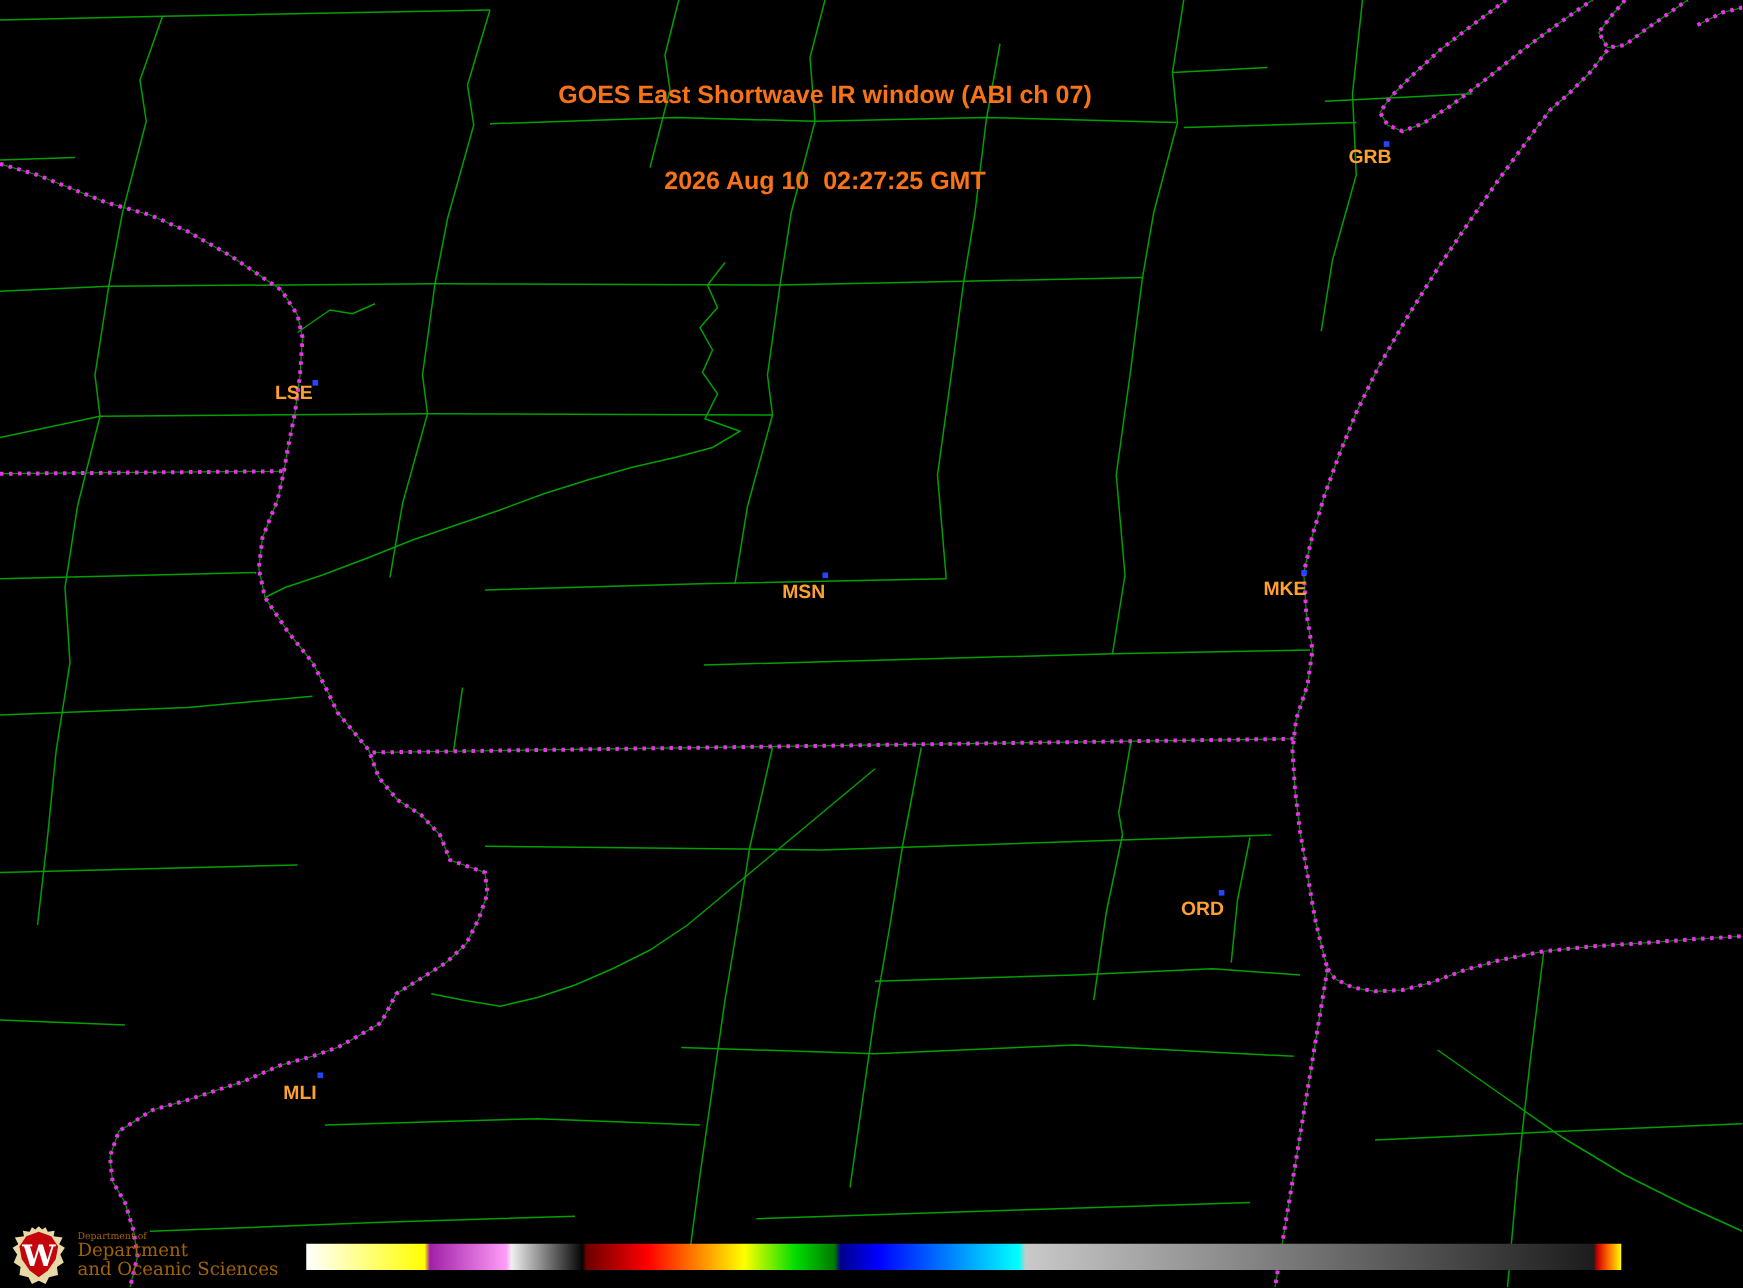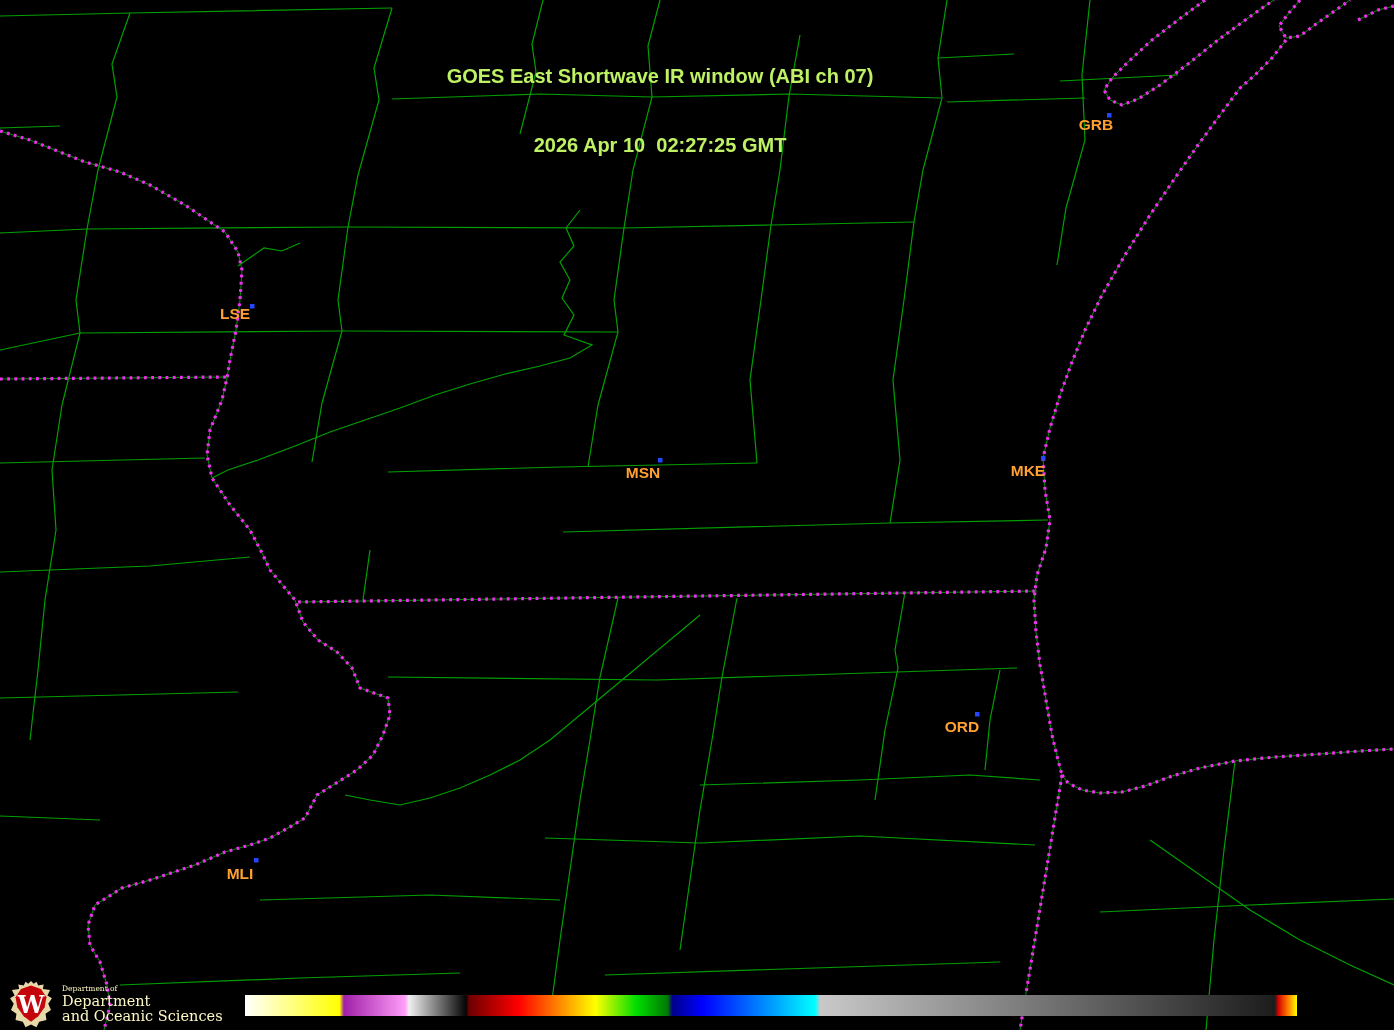--- a/index.html
+++ b/index.html
@@ -89,33 +89,33 @@
       <rect x="658" y="458" width="4.5" height="4.5" fill="#2545FF"></rect>
       <text x="643" y="478" text-anchor="middle" fill="#FFA030" font-family="&quot;Liberation Sans&quot;, sans-serif" font-size="15.5" font-weight="bold">MSN</text>
       <rect x="1041" y="456" width="4.5" height="4.5" fill="#2545FF"></rect>
       <text x="1028" y="476" text-anchor="middle" fill="#FFA030" font-family="&quot;Liberation Sans&quot;, sans-serif" font-size="15.5" font-weight="bold">MKE</text>
       <rect x="975" y="712" width="4.5" height="4.5" fill="#2545FF"></rect>
       <text x="962" y="732" text-anchor="middle" fill="#FFA030" font-family="&quot;Liberation Sans&quot;, sans-serif" font-size="15.5" font-weight="bold">ORD</text>
       <rect x="254" y="858" width="4.5" height="4.5" fill="#2545FF"></rect>
       <text x="240" y="879" text-anchor="middle" fill="#FFA030" font-family="&quot;Liberation Sans&quot;, sans-serif" font-size="15.5" font-weight="bold">MLI</text>
     </svg>
 
-  <div class="title" id="title" style="color: #bef264;">
+  <div class="title" id="title" style="color: #f97316;">
     <div>GOES East Shortwave IR window (ABI ch 07)</div>
-    <div>2026 Apr 10  02:27:25 GMT</div>
+    <div>2026 Aug 10  02:27:25 GMT</div>
   </div>
 
   <div class="colorbar" id="colorbar" style="background: linear-gradient(to right, rgb(255, 255, 255) 0%, rgb(255, 255, 0) 9%, rgb(160, 32, 168) 9.4%, rgb(255, 156, 248) 15.2%, rgb(239, 239, 239) 15.6%, rgb(5, 5, 5) 21%, rgb(110, 0, 0) 21.3%, rgb(255, 0, 0) 26%, rgb(255, 140, 0) 30%, rgb(255, 255, 0) 33.3%, rgb(0, 221, 0) 37.2%, rgb(0, 120, 0) 40.2%, rgb(0, 0, 139) 40.6%, rgb(0, 0, 255) 43.5%, rgb(0, 255, 255) 54.2%, rgb(201, 201, 201) 54.7%, rgb(28, 28, 28) 97.9%, rgb(208, 0, 0) 98.2%, rgb(255, 119, 0) 99.1%, rgb(255, 255, 0) 100%);"></div>
 
   <div class="logo">
     <svg width="46" height="50" viewBox="0 0 100 110">
       <path id="crest-outer" d="M50 2 L56 8 L62 4 L66 12 L78 10 L76 20 L92 22 L86 34 L96 40 L88 52 L94 66 L82 74 L84 88 L68 92 L62 104 L50 98 L38 104 L32 92 L16 88 L18 74 L6 66 L12 52 L4 40 L14 34 L8 22 L24 20 L22 10 L34 12 L38 4 L44 8 Z" fill="#E8D9A8"></path>
       <path id="crest-inner" d="M50 12 L72 20 L84 38 L80 60 L66 80 L50 92 L34 80 L20 60 L16 38 L28 20 Z" fill="#C5050C"></path>
       <text id="crest-letter" x="50" y="72" text-anchor="middle" font-family="DejaVu Serif, serif" font-weight="bold" font-size="52" fill="#FFFFFF">W</text>
     </svg>
-    <div class="logo-text" id="logo-text" style="color: #fef9c3;">
+    <div class="logo-text" id="logo-text" style="color: #a16207;">
       <div class="logo-dept">Department of</div>
       <div class="logo-line">Department</div>
       <div class="logo-line">and Oceanic Sciences</div>
     </div>
   </div>
 
 </div>
 
 </body></html>

